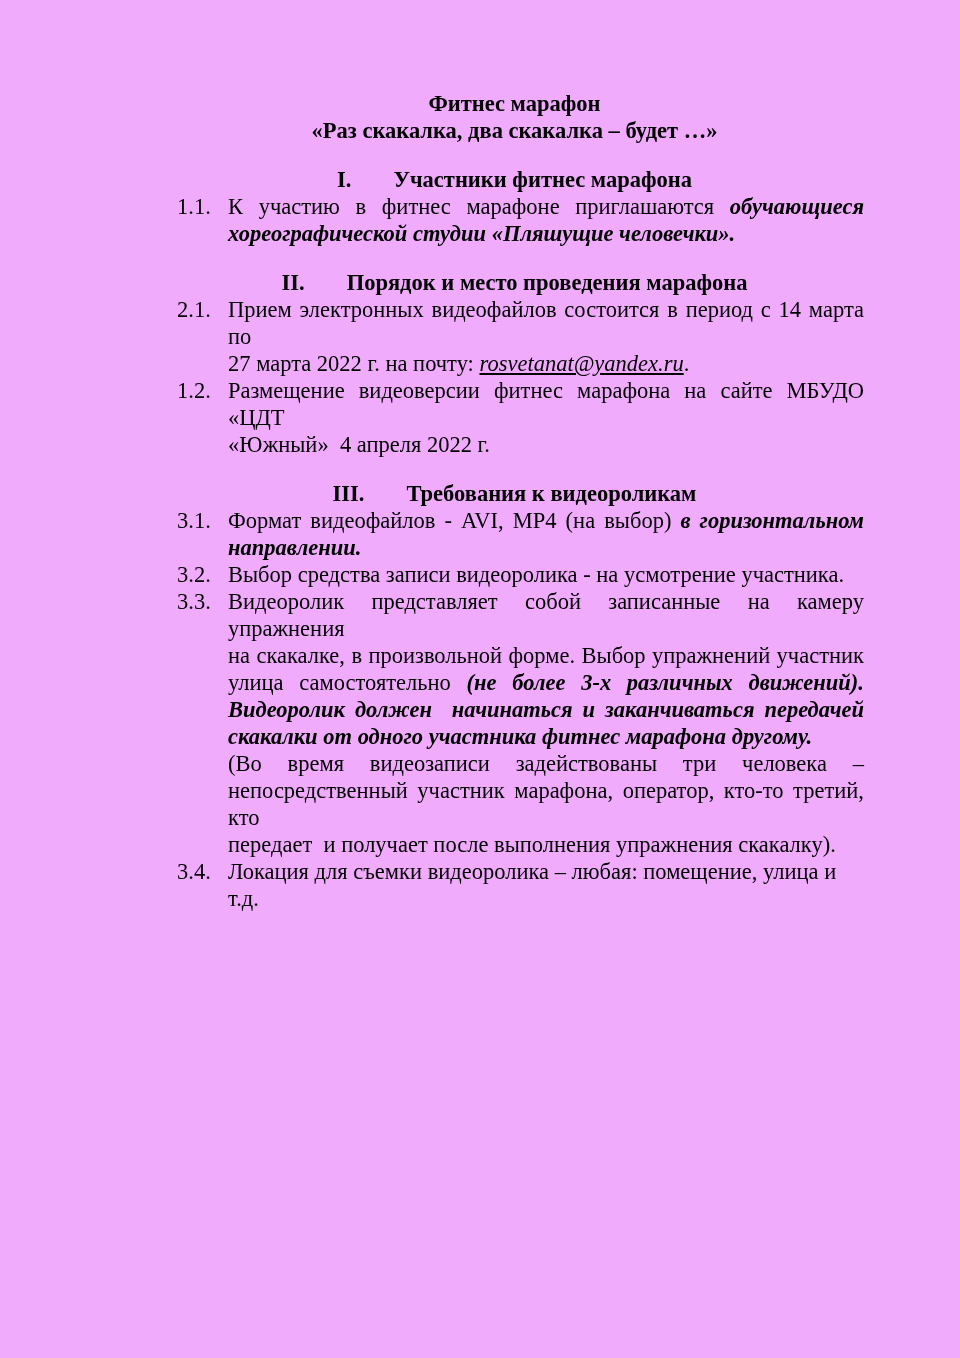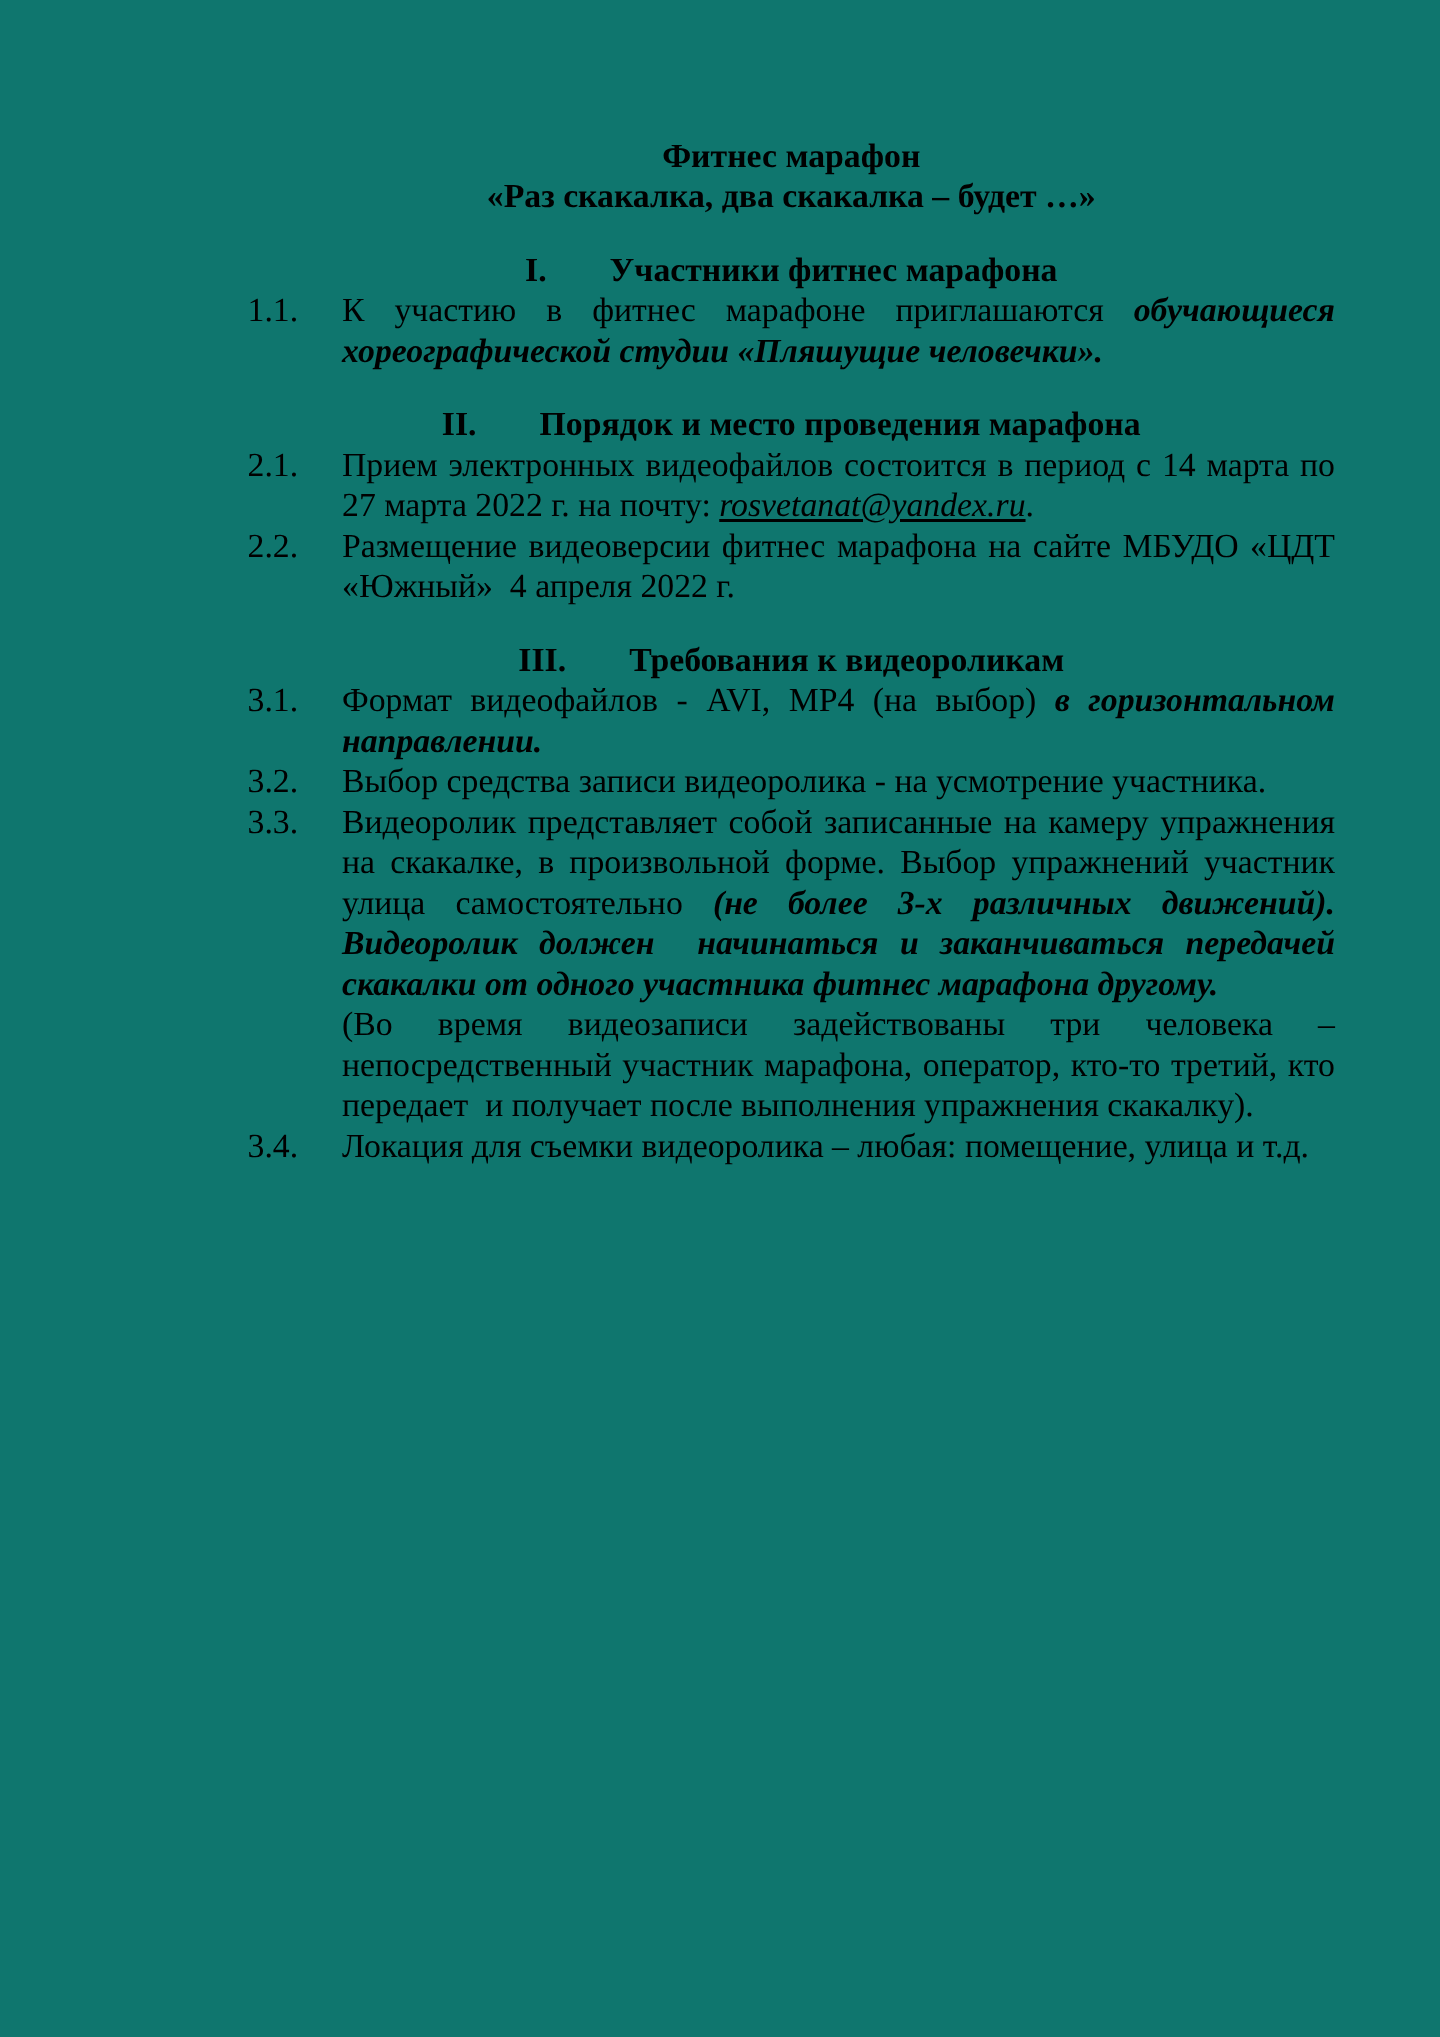--- a/index.html
+++ b/index.html
@@ -7,36 +7,36 @@
     width: 960px; height: 1358px;
     background: #ffffff;
     color: #000000;
     font-family: "Liberation Serif", "DejaVu Serif", serif;
     font-size: 22.5px;
     line-height: 27px;
   }
   .page {
     box-sizing: border-box;
     width: 960px; height: 1358px;
-    padding: 90px 70px 40px 165px; 
+    padding: 90px 96px 40px 165px; 
     overflow: hidden;
-    background: #0f766e;
+    background: #f0abfc;
   }
   .line { white-space: pre-wrap; }
   .line.fill { text-align: justify; text-align-last: justify; }
   .b-title .line { text-align: center; font-weight: bold; }
   .b-heading {
     margin-top: 22px;
     text-align: center;
     font-weight: bold;
     white-space: pre;
   }
   .b-heading .htext { margin-left: 42px; }
   .b-item { position: relative; padding-left: 63px; }
-  .b-item .num { position: absolute; left: 0; top: 0; }
+  .b-item .num { position: absolute; left: 12px; top: 0; }
   .b-para { margin-top: 27px; }
   .sb { font-weight: bold; }
   .si { font-style: italic; }
   .su { text-decoration: underline; font-style: italic; }
 </style>
 </head>
 <body>
 
 <div class="page">
     <div class="b-title">
@@ -53,21 +53,21 @@
     </div>
     <div class="b-heading"><span class="hnum">II.</span><span class="htext">Порядок и место проведения марафона</span></div>
     <div class="b-item">
       <span class="num">2.1.</span>
       <div class="itext">
         <div class="line fill"><span>Прием электронных видеофайлов состоится в период с 14 марта по</span></div>
         <div class="line"><span>27 марта 2022 г. на почту: </span><span class="su">rosvetanat@yandex.ru</span><span>.</span></div>
       </div>
     </div>
     <div class="b-item">
-      <span class="num">2.2.</span>
+      <span class="num">1.2.</span>
       <div class="itext">
         <div class="line fill"><span>Размещение видеоверсии фитнес марафона на сайте МБУДО «ЦДТ</span></div>
         <div class="line"><span>«Южный»  4 апреля 2022 г.</span></div>
       </div>
     </div>
     <div class="b-heading"><span class="hnum">III.</span><span class="htext">Требования к видеороликам</span></div>
     <div class="b-item">
       <span class="num">3.1.</span>
       <div class="itext">
         <div class="line fill"><span>Формат видеофайлов - AVI, MP4 (на выбор) </span><span class="sb si">в горизонтальном</span></div>

